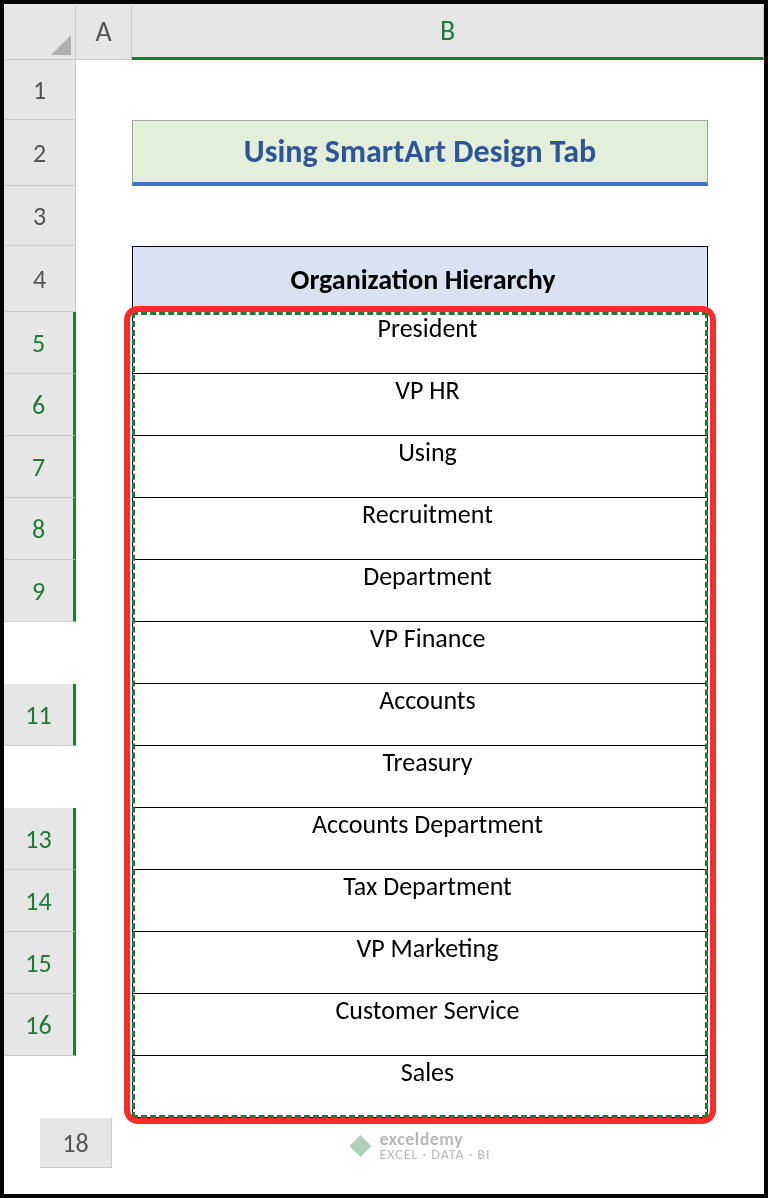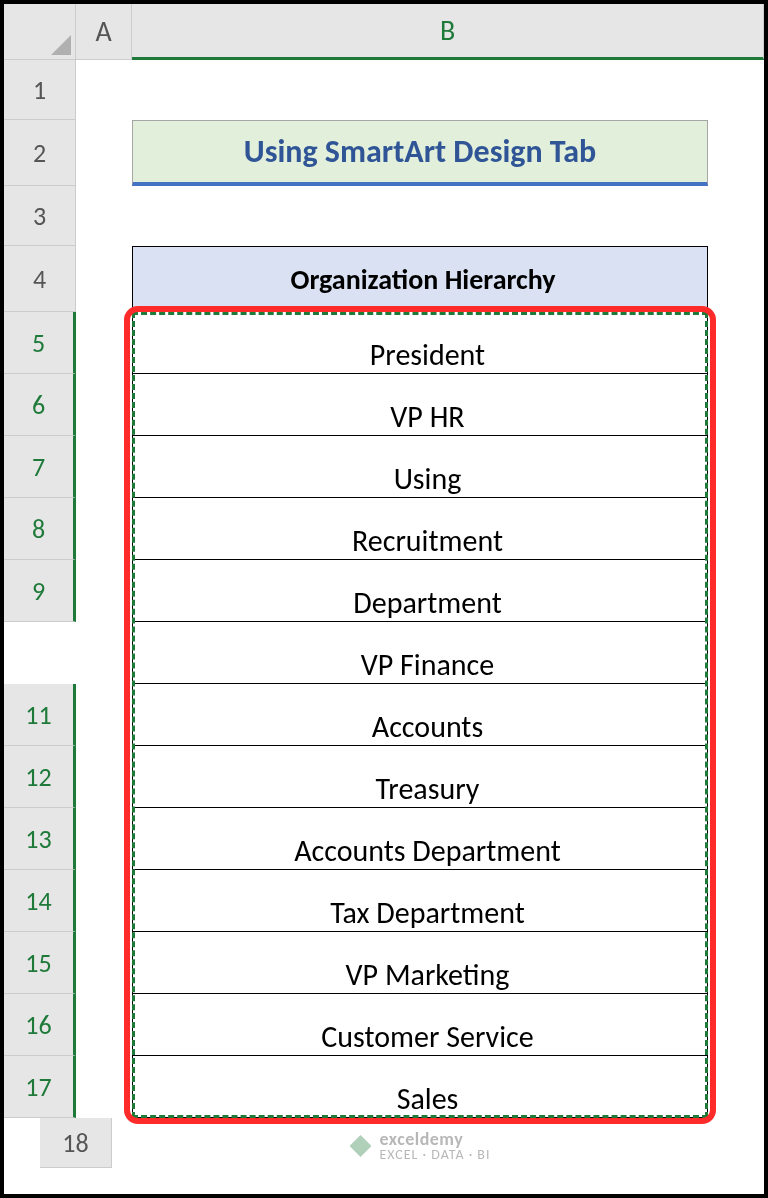--- a/index.html
+++ b/index.html
@@ -93,23 +93,23 @@
     color: #000;
     border: 1px solid #000;
     padding-left: 6px;
   }
   
   .data-cell {
     position: absolute;
     left: 56px;
     width: 576px;
     display: flex;
-    align-items: flex-end;
-    justify-content: center;
-    font-size: 30px;
+    align-items: flex-start;
+    justify-content: center;
+    font-size: 26px;
     color: #000;
     background: #fff;
     border: 1px solid #000;
     border-top: none;
     padding-left: 15px;
   }
   
   .marquee {
     position: absolute;
     border: 3px dashed #1f7a3a;
@@ -249,34 +249,28 @@
     </div>
     <div class="rowhead sel" style="top: 494px; height: 62px;">
       <span>8</span>
     </div>
     <div class="rowhead sel" style="top: 556px; height: 62px;">
       <span>9</span>
     </div>
     <div class="rowhead sel" style="top: 680px; height: 62px;">
       <span>11</span>
     </div>
-    <div class="rowhead sel" style="top: 742px; height: 62px;">
-      <span>12</span>
-    </div>
     <div class="rowhead sel" style="top: 804px; height: 62px;">
       <span>13</span>
     </div>
     <div class="rowhead sel" style="top: 866px; height: 62px;">
       <span>14</span>
     </div>
     <div class="rowhead sel" style="top: 928px; height: 62px;">
       <span>15</span>
     </div>
     <div class="rowhead sel" style="top: 990px; height: 62px;">
       <span>16</span>
     </div>
-    <div class="rowhead sel" style="top: 1052px; height: 62px;">
-      <span>17</span>
-    </div>
     <div class="rowhead" style="top: 1114px; height: 50px; margin-left: 36px;">
       <span>18</span>
     </div>
   </div>
 
 </body></html>

